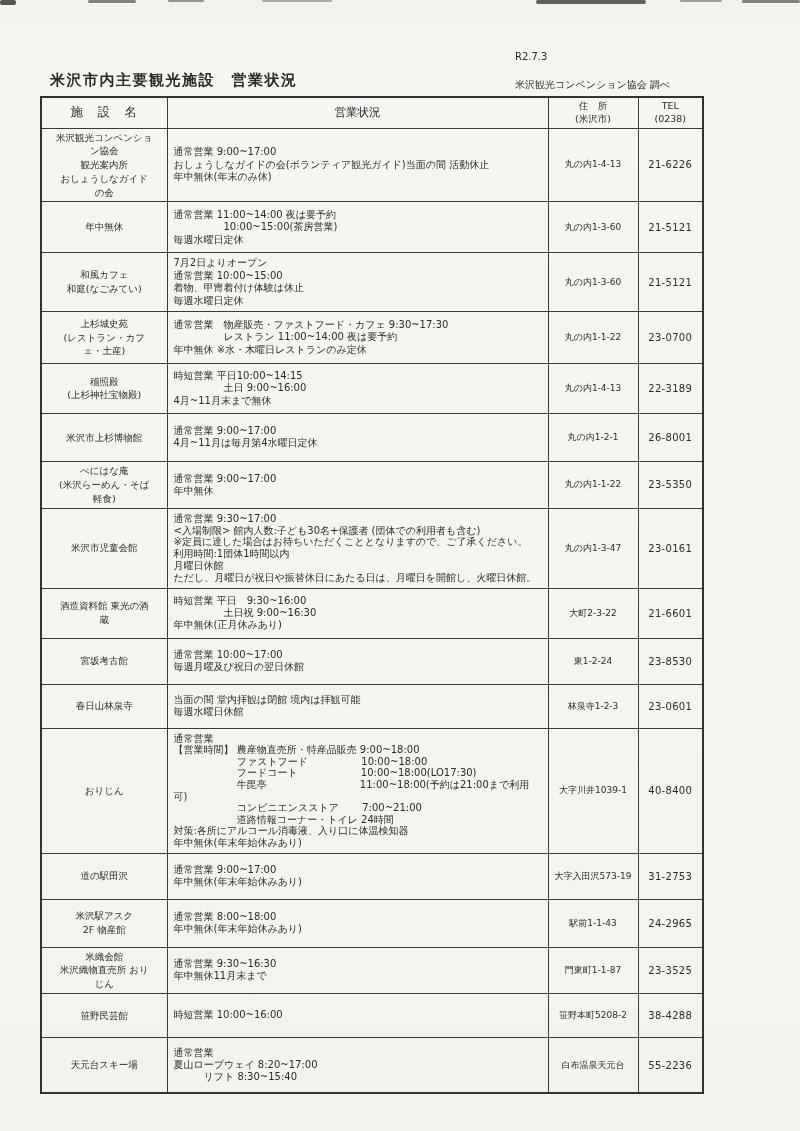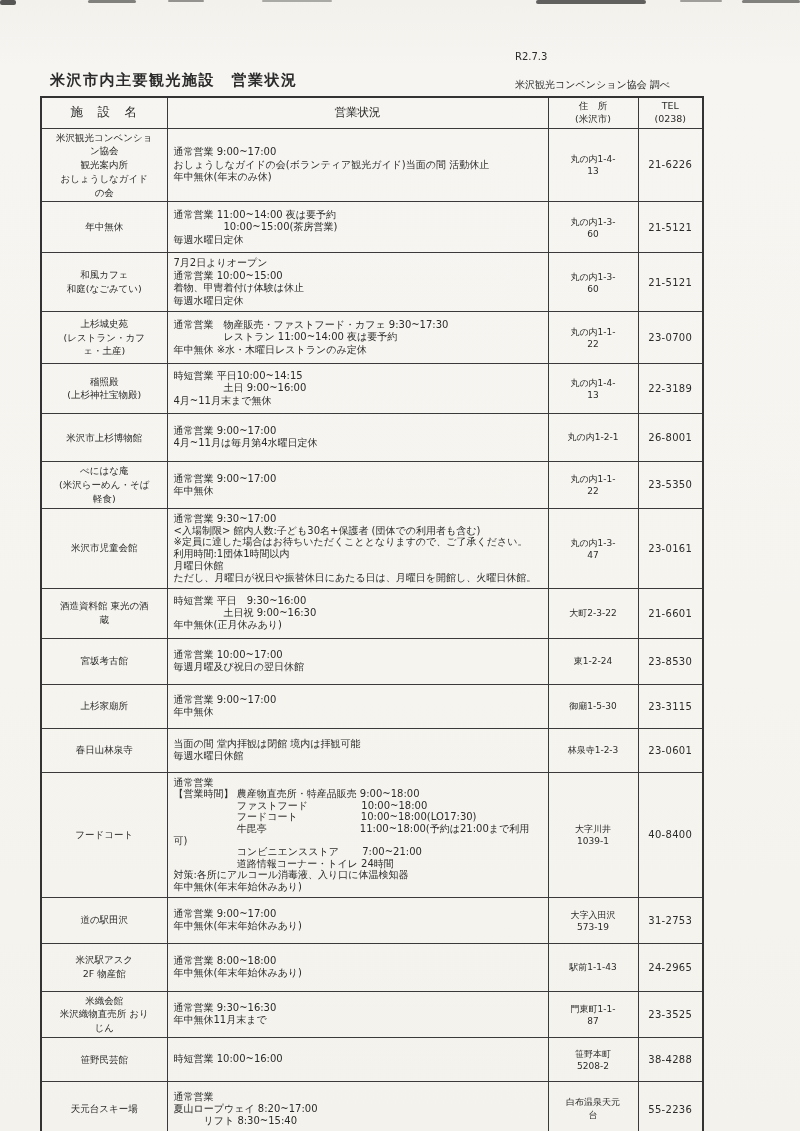--- a/index.html
+++ b/index.html
@@ -68,21 +68,21 @@
   }
   .status-cell {
     font-size: 10px;
     text-align: left;
     line-height: 1.24;
     padding: 4px 5px 4px 6px;
   }
   .addr-cell {
     font-size: 9px;
     text-align: center;
-    padding: 2px 17px;
+    padding: 2px 1px;
   }
   .tel-cell {
     font-size: 10px;
     text-align: center;
     letter-spacing: 0.3px;
   }
 </style>
 </head>
 <body>
 
@@ -203,35 +203,28 @@
         <td class="tel-cell">21-6601</td>
       </tr>
       <tr style="height:46px">
         <td class="name-cell">宮坂考古館</td>
         <td class="status-cell">通常営業 10:00~17:00
 毎週月曜及び祝日の翌日休館</td>
         <td class="addr-cell">東1-2-24</td>
         <td class="tel-cell">23-8530</td>
       </tr>
       <tr style="height:44px">
-        <td class="name-cell">上杉家廟所</td>
-        <td class="status-cell">通常営業 9:00~17:00
-年中無休</td>
-        <td class="addr-cell">御廟1-5-30</td>
-        <td class="tel-cell">23-3115</td>
-      </tr>
-      <tr style="height:44px">
         <td class="name-cell">春日山林泉寺</td>
         <td class="status-cell">当面の間 堂内拝観は閉館 境内は拝観可能
 毎週水曜日休館</td>
         <td class="addr-cell">林泉寺1-2-3</td>
         <td class="tel-cell">23-0601</td>
       </tr>
       <tr style="height:110px">
-        <td class="name-cell">フードコート</td>
+        <td class="name-cell">おりじん</td>
         <td class="status-cell" style="line-height:1.16">通常営業
 【営業時間】 農産物直売所・特産品販売 9:00~18:00
 　　　　　　 ファストフード　　　　　 10:00~18:00
 　　　　　　 フードコート　　　　　　 10:00~18:00(LO17:30)
 　　　　　　 牛毘亭　　　　　　　　　 11:00~18:00(予約は21:00まで利用可)
 　　　　　　 コンビニエンスストア　　 7:00~21:00
 　　　　　　 道路情報コーナー・トイレ 24時間
 対策:各所にアルコール消毒液、入り口に体温検知器
 年中無休(年末年始休みあり)</td>
         <td class="addr-cell">大字川井1039-1</td>

